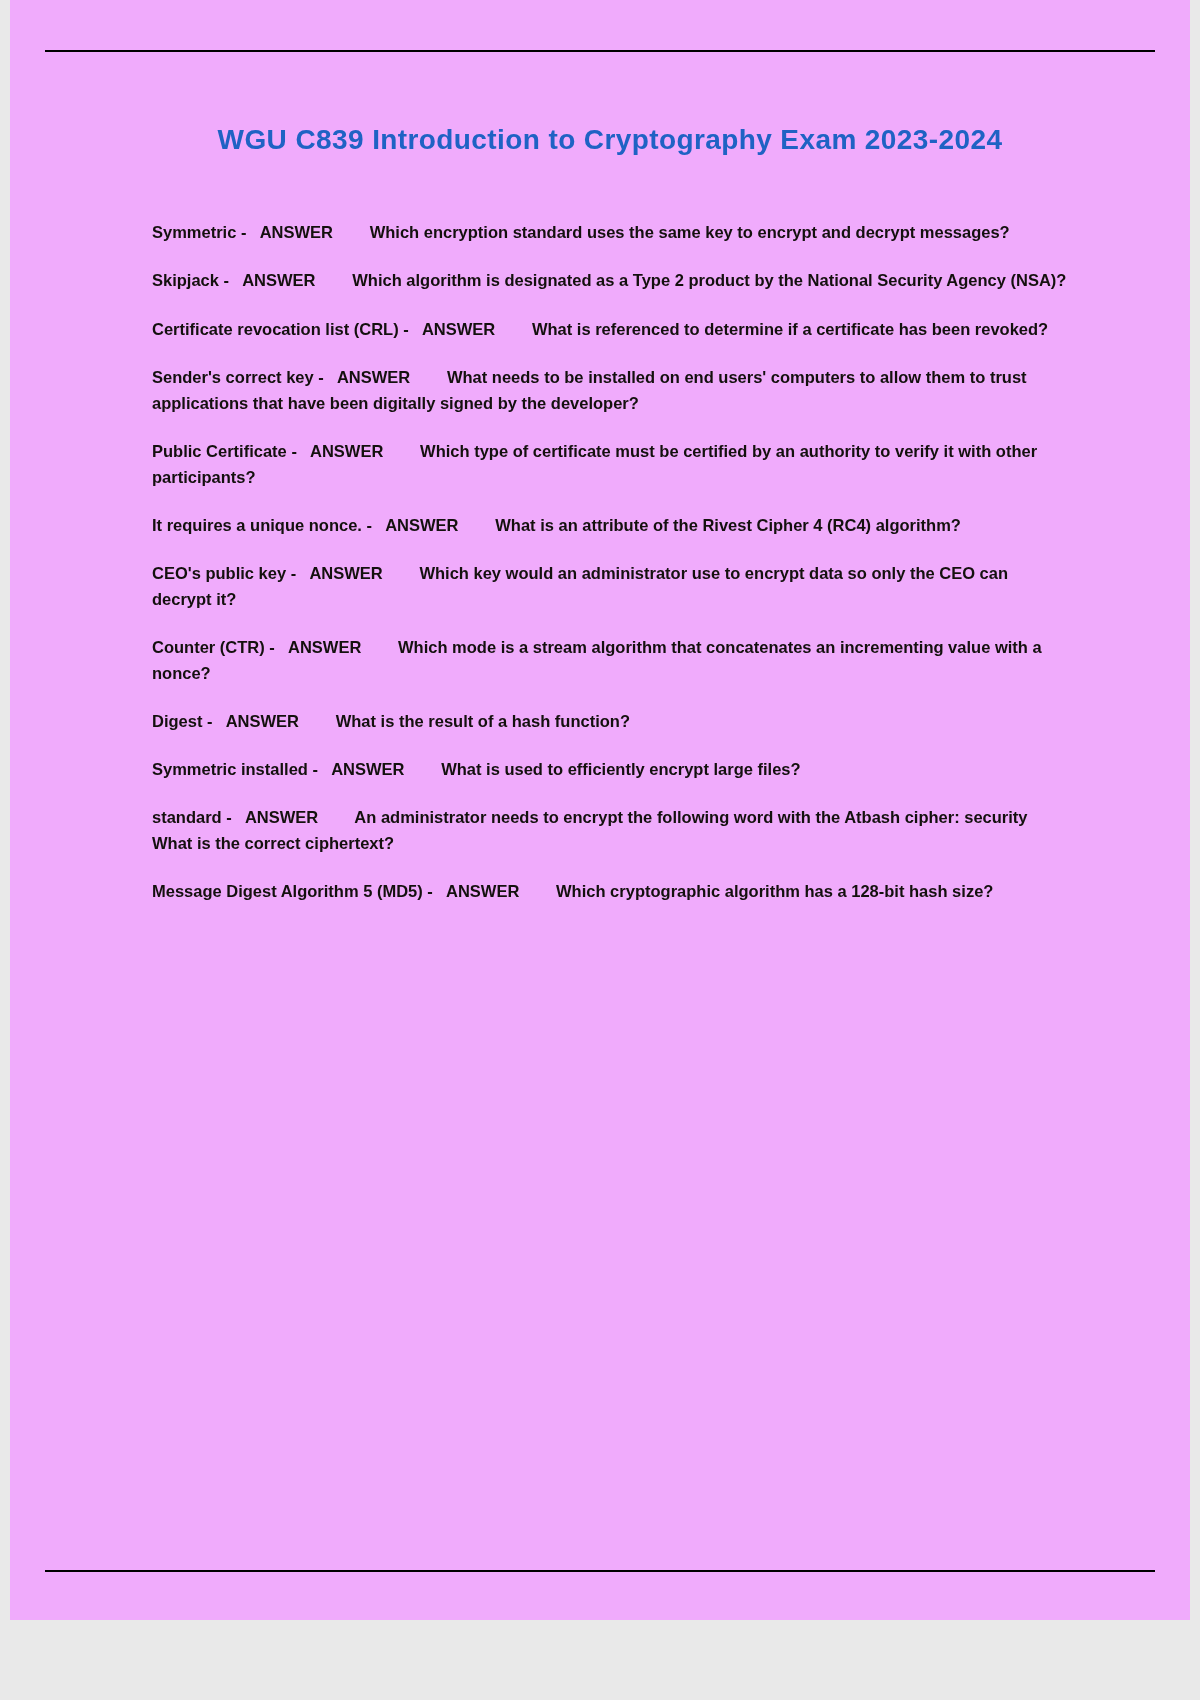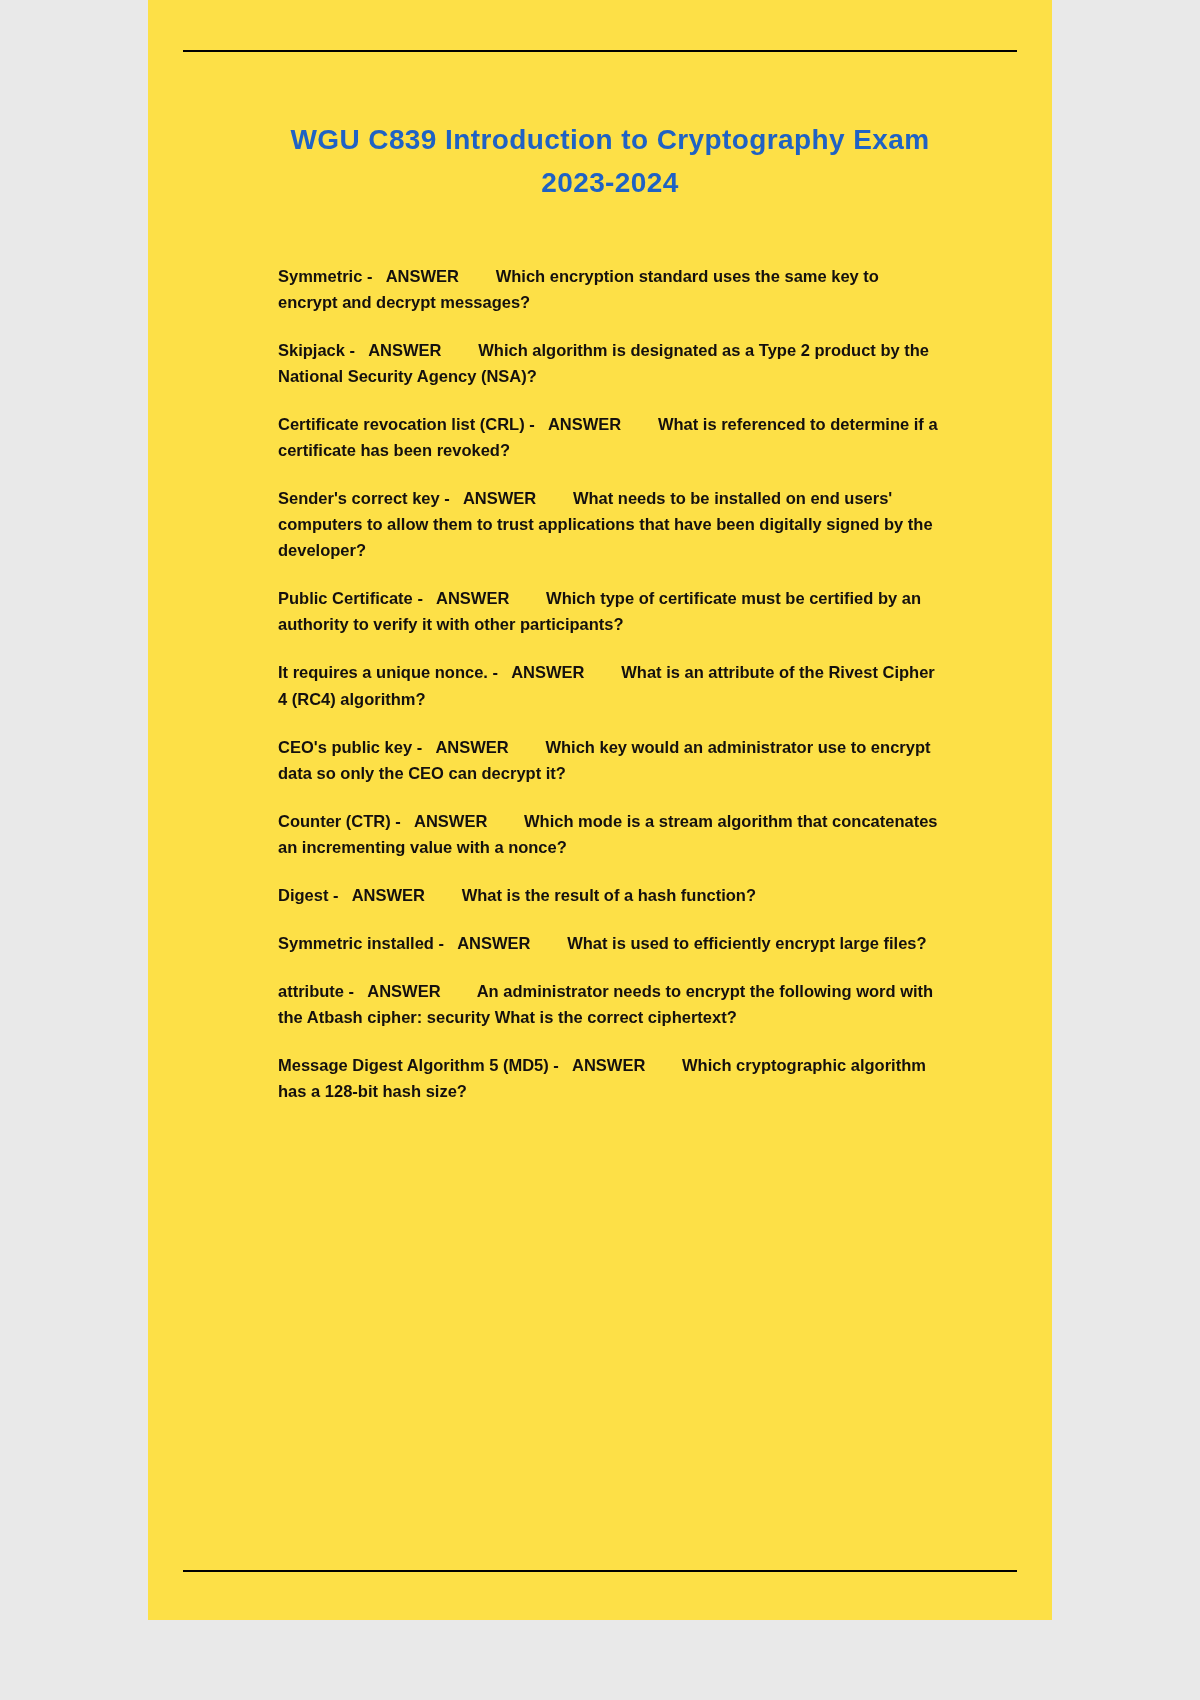--- a/index.html
+++ b/index.html
@@ -7,24 +7,24 @@
     padding: 0;
     background: #e9e9e9;
   }
   body {
     width: 1200px;
     height: 1700px;
     font-family: "Liberation Sans", sans-serif;
   }
   .page {
     position: relative;
-    width: 904px;
+    width: 1180px;
     height: 1620px;
     margin: 0 auto;
-    background: #fde047;
+    background: #f0abfc;
     box-sizing: border-box;
   }
   .rule {
     position: absolute;
     left: 35px;
     right: 35px;
     height: 2px;
     background: #000000;
   }
   .rule.top { top: 50px; }
@@ -38,21 +38,21 @@
   .doc-title {
     color: #1f62c4;
     font-size: 28px;
     font-weight: bold;
     text-align: center;
     line-height: 1.55;
     letter-spacing: 0.4px;
     margin: 0 0 58px 0;
   }
   .qa-list {
-    margin: 0;
+    margin: 12px;
     padding: 0;
     list-style: none;
   }
   .qa-item {
     font-size: 16.5px;
     line-height: 1.58;
     color: #14100e;
     margin-bottom: 22px;
     font-weight: bold;
   }
@@ -84,17 +84,17 @@
         <li class="qa-item"><span class="qa-answer">Symmetric</span><span class="qa-sep"> -   </span><span class="qa-tag">ANSWER</span><span class="qa-sep">        </span><span class="qa-question">Which encryption standard uses the same key to encrypt and decrypt messages?</span></li>
         <li class="qa-item"><span class="qa-answer">Skipjack</span><span class="qa-sep"> -   </span><span class="qa-tag">ANSWER</span><span class="qa-sep">        </span><span class="qa-question">Which algorithm is designated as a Type 2 product by the National Security Agency (NSA)?</span></li>
         <li class="qa-item"><span class="qa-answer">Certificate revocation list (CRL)</span><span class="qa-sep"> -   </span><span class="qa-tag">ANSWER</span><span class="qa-sep">        </span><span class="qa-question">What is referenced to determine if a certificate has been revoked?</span></li>
         <li class="qa-item"><span class="qa-answer">Sender's correct key</span><span class="qa-sep"> -   </span><span class="qa-tag">ANSWER</span><span class="qa-sep">        </span><span class="qa-question">What needs to be installed on end users' computers to allow them to trust applications that have been digitally signed by the developer?</span></li>
         <li class="qa-item"><span class="qa-answer">Public Certificate</span><span class="qa-sep"> -   </span><span class="qa-tag">ANSWER</span><span class="qa-sep">        </span><span class="qa-question">Which type of certificate must be certified by an authority to verify it with other participants?</span></li>
         <li class="qa-item"><span class="qa-answer">It requires a unique nonce.</span><span class="qa-sep"> -   </span><span class="qa-tag">ANSWER</span><span class="qa-sep">        </span><span class="qa-question">What is an attribute of the Rivest Cipher 4 (RC4) algorithm?</span></li>
         <li class="qa-item"><span class="qa-answer">CEO's public key</span><span class="qa-sep"> -   </span><span class="qa-tag">ANSWER</span><span class="qa-sep">        </span><span class="qa-question">Which key would an administrator use to encrypt data so only the CEO can decrypt it?</span></li>
         <li class="qa-item"><span class="qa-answer">Counter (CTR)</span><span class="qa-sep"> -   </span><span class="qa-tag">ANSWER</span><span class="qa-sep">        </span><span class="qa-question">Which mode is a stream algorithm that concatenates an incrementing value with a nonce?</span></li>
         <li class="qa-item"><span class="qa-answer">Digest</span><span class="qa-sep"> -   </span><span class="qa-tag">ANSWER</span><span class="qa-sep">        </span><span class="qa-question">What is the result of a hash function?</span></li>
         <li class="qa-item"><span class="qa-answer">Symmetric installed</span><span class="qa-sep"> -   </span><span class="qa-tag">ANSWER</span><span class="qa-sep">        </span><span class="qa-question">What is used to efficiently encrypt large files?</span></li>
-        <li class="qa-item"><span class="qa-answer">attribute</span><span class="qa-sep"> -   </span><span class="qa-tag">ANSWER</span><span class="qa-sep">        </span><span class="qa-question">An administrator needs to encrypt the following word with the Atbash cipher: security What is the correct ciphertext?</span></li>
+        <li class="qa-item"><span class="qa-answer">standard</span><span class="qa-sep"> -   </span><span class="qa-tag">ANSWER</span><span class="qa-sep">        </span><span class="qa-question">An administrator needs to encrypt the following word with the Atbash cipher: security What is the correct ciphertext?</span></li>
         <li class="qa-item"><span class="qa-answer">Message Digest Algorithm 5 (MD5)</span><span class="qa-sep"> -   </span><span class="qa-tag">ANSWER</span><span class="qa-sep">        </span><span class="qa-question">Which cryptographic algorithm has a 128-bit hash size?</span></li>
       </ul>
   </div>
 </div>
 
 </body></html>

